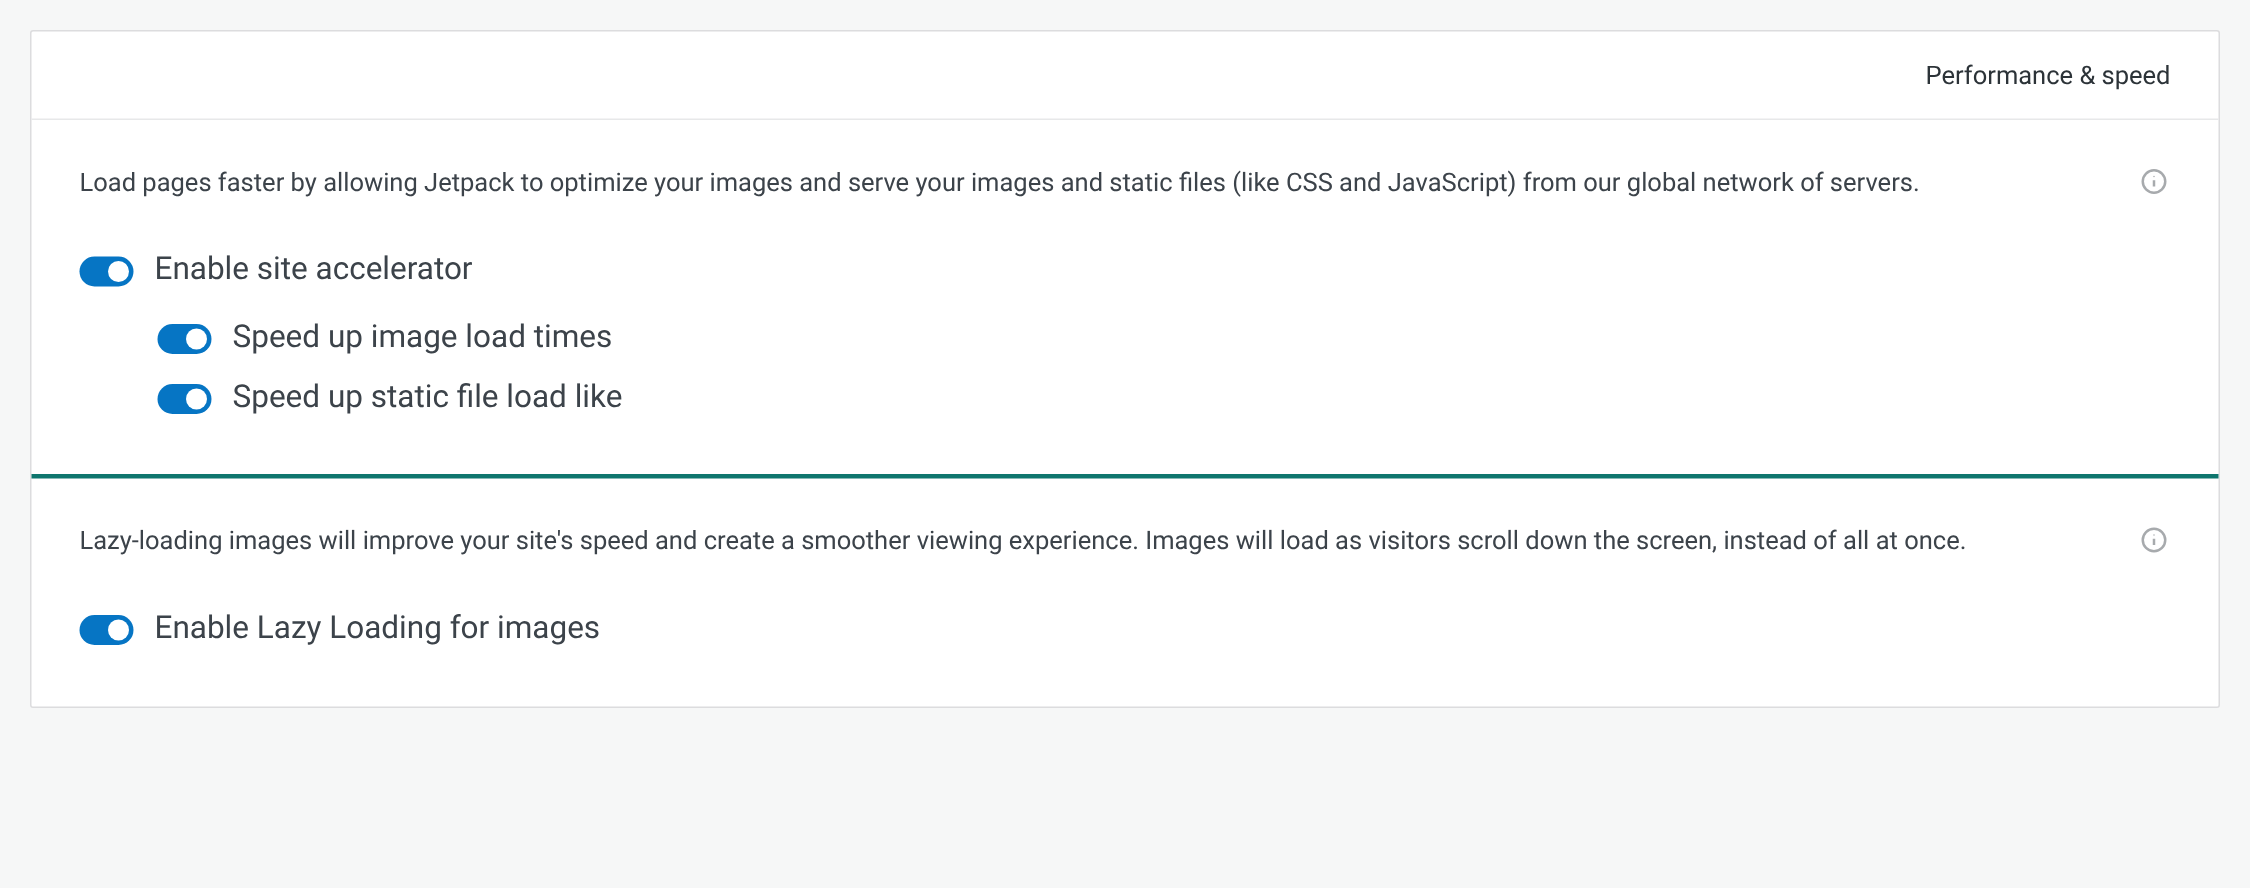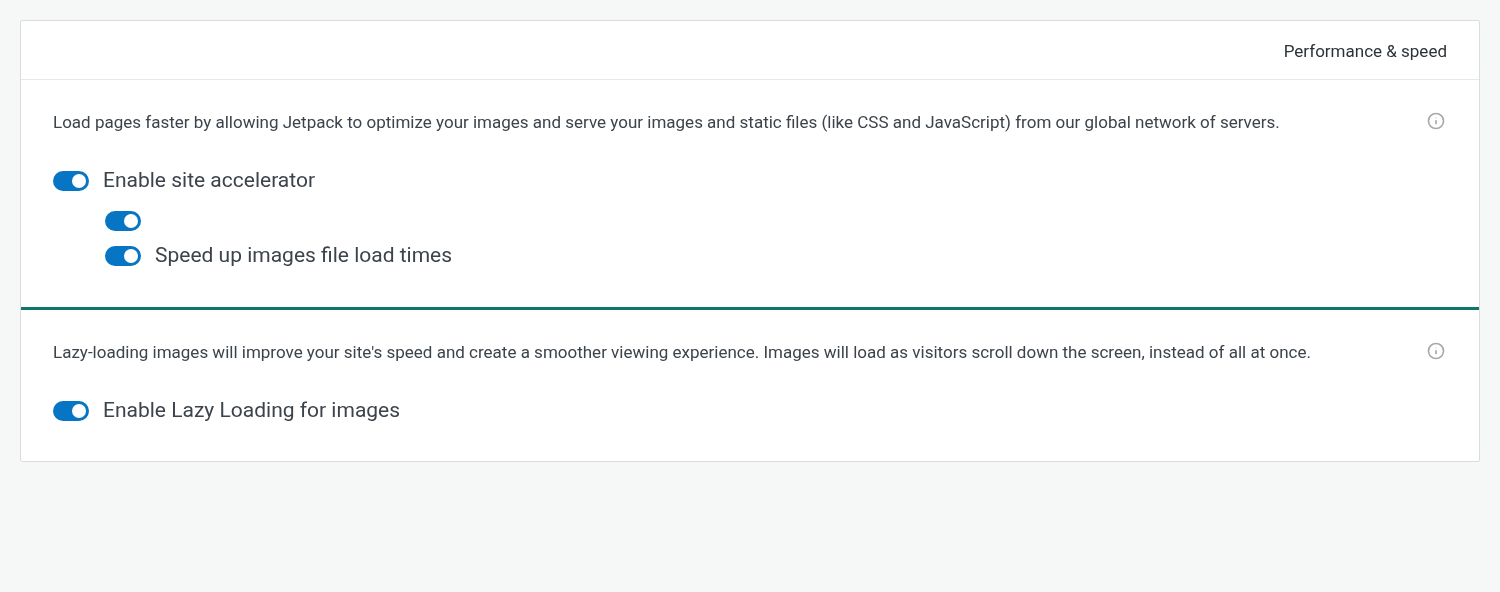--- a/index.html
+++ b/index.html
@@ -121,24 +121,25 @@
     </div>
 
     <div class="toggle-row">
       <div class="toggle"></div>
       <div class="toggle-label">Enable site accelerator</div>
     </div>
 
     <div class="sub-toggles">
       <div class="toggle-row">
         <div class="toggle"></div>
+        <div class="toggle-label">Speed up image load times</div>
       </div>
       <div class="toggle-row">
         <div class="toggle"></div>
-        <div class="toggle-label">Speed up images file load times</div>
+        <div class="toggle-label">Speed up static file load like</div>
       </div>
     </div>
   </div>
 
   <div class="section">
     <div class="section-top">
       <div class="section-desc">Lazy-loading images will improve your site's speed and create a smoother viewing experience. Images will load as visitors scroll down the screen, instead of all at once.</div>
       <div class="info-icon">
         <svg width="20" height="20" viewBox="0 0 24 24" fill="none" stroke="#a7aaad" stroke-width="2">
           <circle cx="12" cy="12" r="9"></circle>

